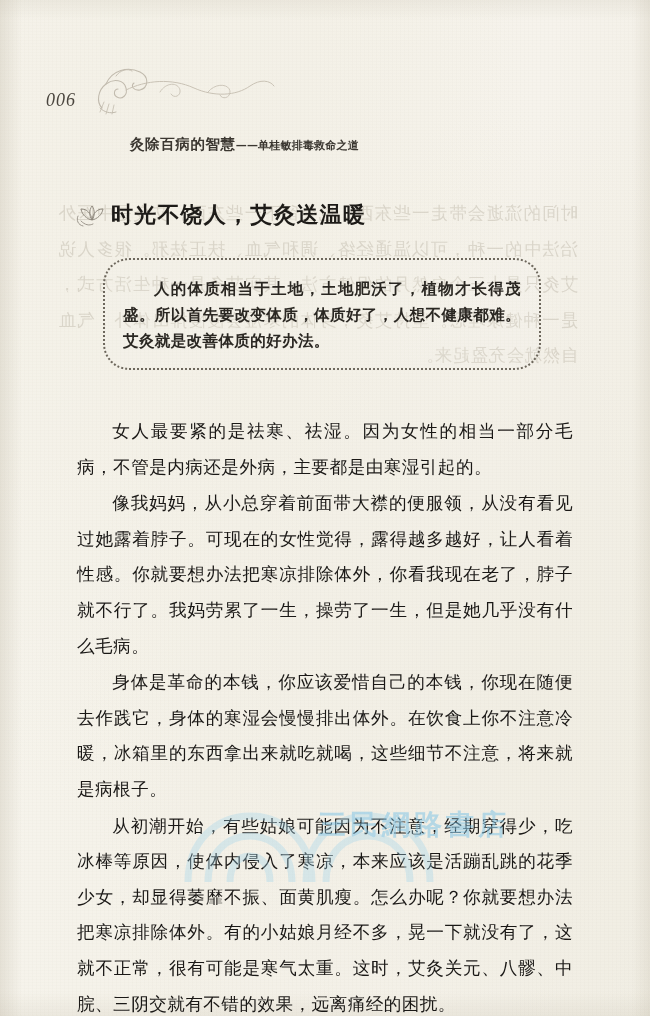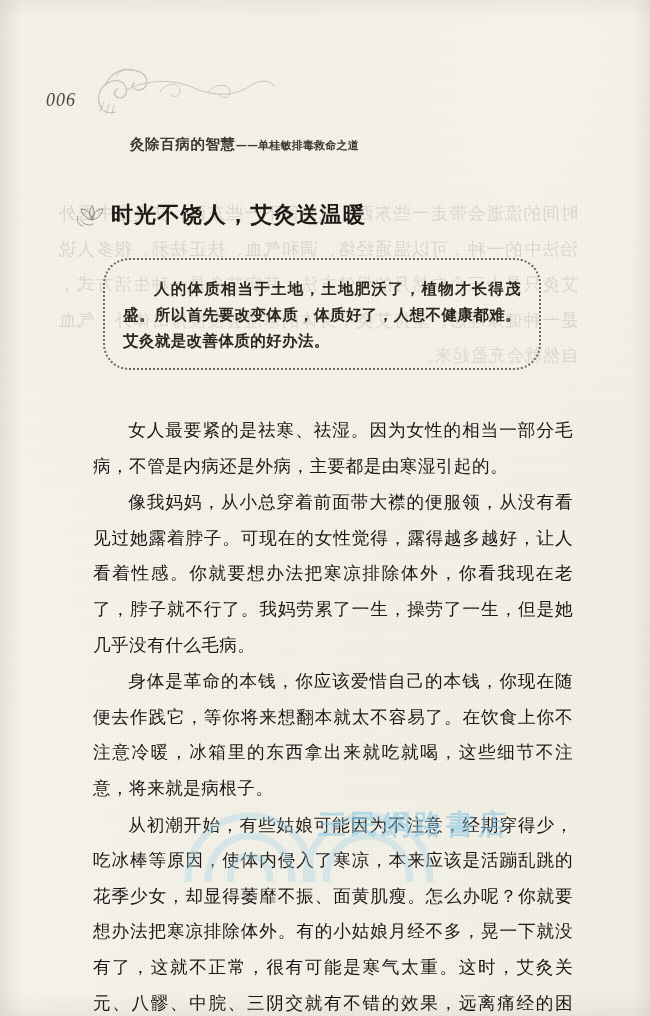--- a/index.html
+++ b/index.html
@@ -171,22 +171,22 @@
     width: 496px;
     z-index: 4;
   }
   .para {
     font-size: 17.6px;
     line-height: 35.6px;
     color: #1a1816;
     text-align: justify;
     text-indent: 2em;
     letter-spacing: .45px;
-    margin: 0 0 1px 16px;
-    font-family: Liberation Mono, monospace;
+    margin: 0 0 1px 0;
+    font-family: Liberation Sans, sans-serif;
   }
 
   
   .watermark {
     position: absolute;
     left: 300px;
     top: 800px;
     width: 300px;
     height: 90px;
     z-index: 6;
@@ -262,21 +262,21 @@
     <div class="section-title">时光不饶人，艾灸送温暖</div>
   </div>
 
   <div class="quote-box">
     <div class="quote-text">人的体质相当于土地，土地肥沃了，植物才长得茂盛。所以首先要改变体质，体质好了，人想不健康都难。艾灸就是改善体质的好办法。</div>
   </div>
 
   <div class="body-col">
     <p class="para">女人最要紧的是祛寒、祛湿。因为女性的相当一部分毛病，不管是内病还是外病，主要都是由寒湿引起的。</p>
     <p class="para">像我妈妈，从小总穿着前面带大襟的便服领，从没有看见过她露着脖子。可现在的女性觉得，露得越多越好，让人看着性感。你就要想办法把寒凉排除体外，你看我现在老了，脖子就不行了。我妈劳累了一生，操劳了一生，但是她几乎没有什么毛病。</p>
-    <p class="para">身体是革命的本钱，你应该爱惜自己的本钱，你现在随便去作践它，等你将来想翻本就太不容易了。在饮食上你不注意冷暖，冰箱里的东西拿出来就吃就喝，这些细节不注意，将来就是病根子。</p>
+    <p class="para">身体是革命的本钱，你应该爱惜自己的本钱，你现在随便去作践它，身体的寒湿会慢慢排出体外。在饮食上你不注意冷暖，冰箱里的东西拿出来就吃就喝，这些细节不注意，将来就是病根子。</p>
     <p class="para">从初潮开始，有些姑娘可能因为不注意，经期穿得少，吃冰棒等原因，使体内侵入了寒凉，本来应该是活蹦乱跳的花季少女，却显得萎靡不振、面黄肌瘦。怎么办呢？你就要想办法把寒凉排除体外。有的小姑娘月经不多，晃一下就没有了，这就不正常，很有可能是寒气太重。这时，艾灸关元、八髎、中脘、三阴交就有不错的效果，远离痛经的困扰。</p>
   </div>
 
   <div class="watermark">
     <svg class="wm-arcs" viewBox="0 0 260 86" fill="none">
       <path d="M10 84 C10 44 38 18 72 18 C106 18 134 44 134 84" stroke="#9fd4ec" stroke-width="7" fill="none"></path>
       <path d="M30 84 C30 56 48 38 72 38 C96 38 114 56 114 84" stroke="#9fd4ec" stroke-width="7" fill="none"></path>
       <path d="M52 84 C52 68 60 58 72 58 C84 58 92 68 92 84" stroke="#9fd4ec" stroke-width="7" fill="none"></path>
       <path d="M128 84 C128 44 156 18 190 18 C224 18 252 44 252 84" stroke="#9fd4ec" stroke-width="7" fill="none"></path>
       <path d="M148 84 C148 56 166 38 190 38 C214 38 232 56 232 84" stroke="#9fd4ec" stroke-width="7" fill="none"></path>

